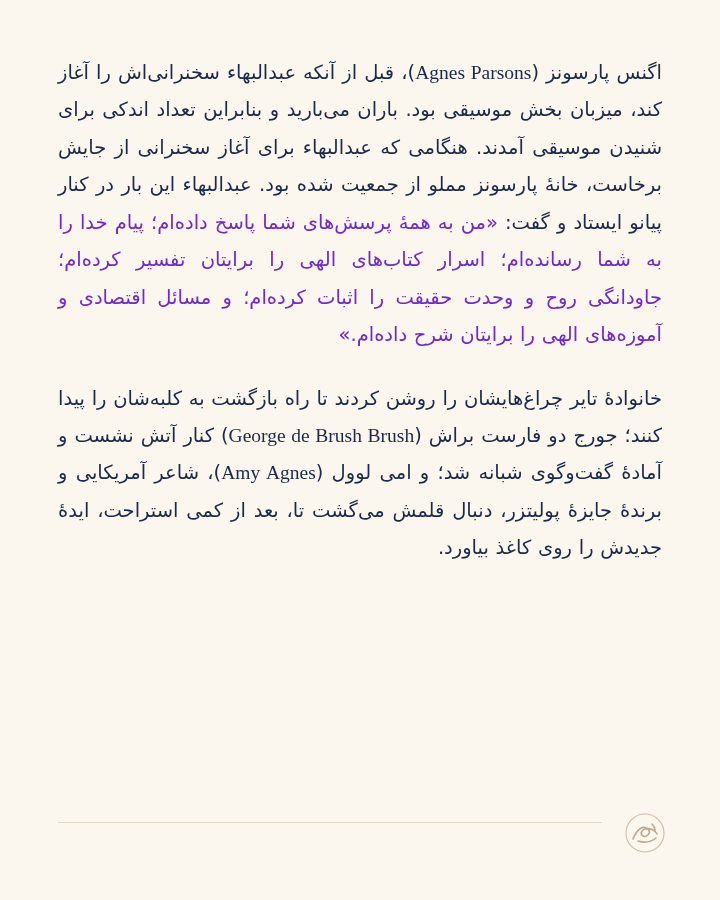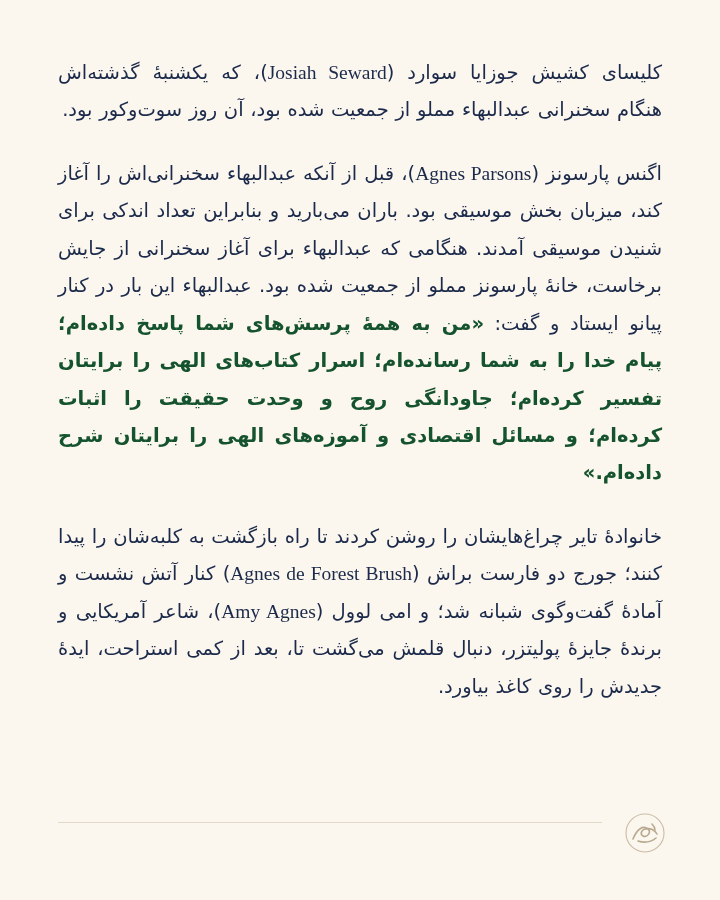--- a/index.html
+++ b/index.html
@@ -32,22 +32,22 @@
     font-size: 19.5px;
     line-height: 1.92;
     color: #1b2a4a;
     letter-spacing: 0;
     word-spacing: 0.5px;
   }
   p.para:first-child {
     margin-top: 6px;
   }
   .bold-quote {
-    font-weight: bold;
-    color: #14532d;
+    font-weight: normal;
+    color: #6d28d9;
   }
   .latin {
     font-family: "Liberation Serif", "DejaVu Serif", serif;
     direction: ltr;
     unicode-bidi: isolate;
   }
   .footer {
     position: absolute;
     left: 0;
     right: 0;
@@ -87,27 +87,26 @@
     stroke-linecap: round;
     stroke-linejoin: round;
   }
 </style>
 </head>
 <body>
 
 <div class="page">
   <div class="content">
 
-    <p class="para">کلیسای کشیش جوزایا سوارد (<span class="latin">Josiah Seward</span>)، که یکشنبهٔ گذشته‌اش هنگام سخنرانی عبدالبهاء مملو از جمعیت شده بود، آن روز سوت‌وکور بود.</p>
 
     <p class="para">
       <span>اگنس پارسونز (<span class="latin">Agnes Parsons</span>)، قبل از آنکه عبدالبهاء سخنرانی‌اش را آغاز کند، میزبان بخش موسیقی بود. باران می‌بارید و بنابراین تعداد اندکی برای شنیدن موسیقی آمدند. هنگامی که عبدالبهاء برای آغاز سخنرانی از جایش برخاست، خانهٔ پارسونز مملو از جمعیت شده بود. عبدالبهاء این بار در کنار پیانو ایستاد و گفت: </span><span class="bold-quote">«من به همهٔ پرسش‌های شما پاسخ داده‌ام؛ پیام خدا را به شما رسانده‌ام؛ اسرار کتاب‌های الهی را برایتان تفسیر کرده‌ام؛ جاودانگی روح و وحدت حقیقت را اثبات کرده‌ام؛ و مسائل اقتصادی و آموزه‌های الهی را برایتان شرح داده‌ام.»</span>
     </p>
 
-    <p class="para">خانوادهٔ تایر چراغ‌هایشان را روشن کردند تا راه بازگشت به کلبه‌شان را پیدا کنند؛ جورج دو فارست براش (<span class="latin">Agnes de Forest Brush</span>) کنار آتش نشست و آمادهٔ گفت‌وگوی شبانه شد؛ و امی لوول (<span class="latin">Amy Agnes</span>)، شاعر آمریکایی و برندهٔ جایزهٔ پولیتزر، دنبال قلمش می‌گشت تا، بعد از کمی استراحت، ایدهٔ جدیدش را روی کاغذ بیاورد.</p>
+    <p class="para">خانوادهٔ تایر چراغ‌هایشان را روشن کردند تا راه بازگشت به کلبه‌شان را پیدا کنند؛ جورج دو فارست براش (<span class="latin">George de Brush Brush</span>) کنار آتش نشست و آمادهٔ گفت‌وگوی شبانه شد؛ و امی لوول (<span class="latin">Amy Agnes</span>)، شاعر آمریکایی و برندهٔ جایزهٔ پولیتزر، دنبال قلمش می‌گشت تا، بعد از کمی استراحت، ایدهٔ جدیدش را روی کاغذ بیاورد.</p>
 
   </div>
 
   <div class="footer">
     <div class="footer-rule"></div>
     <div class="footer-mark">
       <svg width="56" height="56" viewBox="0 0 56 56" aria-hidden="true">
         <circle class="mark-circle" cx="28" cy="28" r="19"></circle>
         <path class="mark-script" d="M16 34 C20 24, 26 20, 31 24 C35 27, 30 33, 26 31 C23 29.5, 24 25, 28 24 C33 22.8, 38 25, 40 29"></path>
         <path class="mark-script" d="M21 36 C27 38, 34 37, 39 33"></path>

